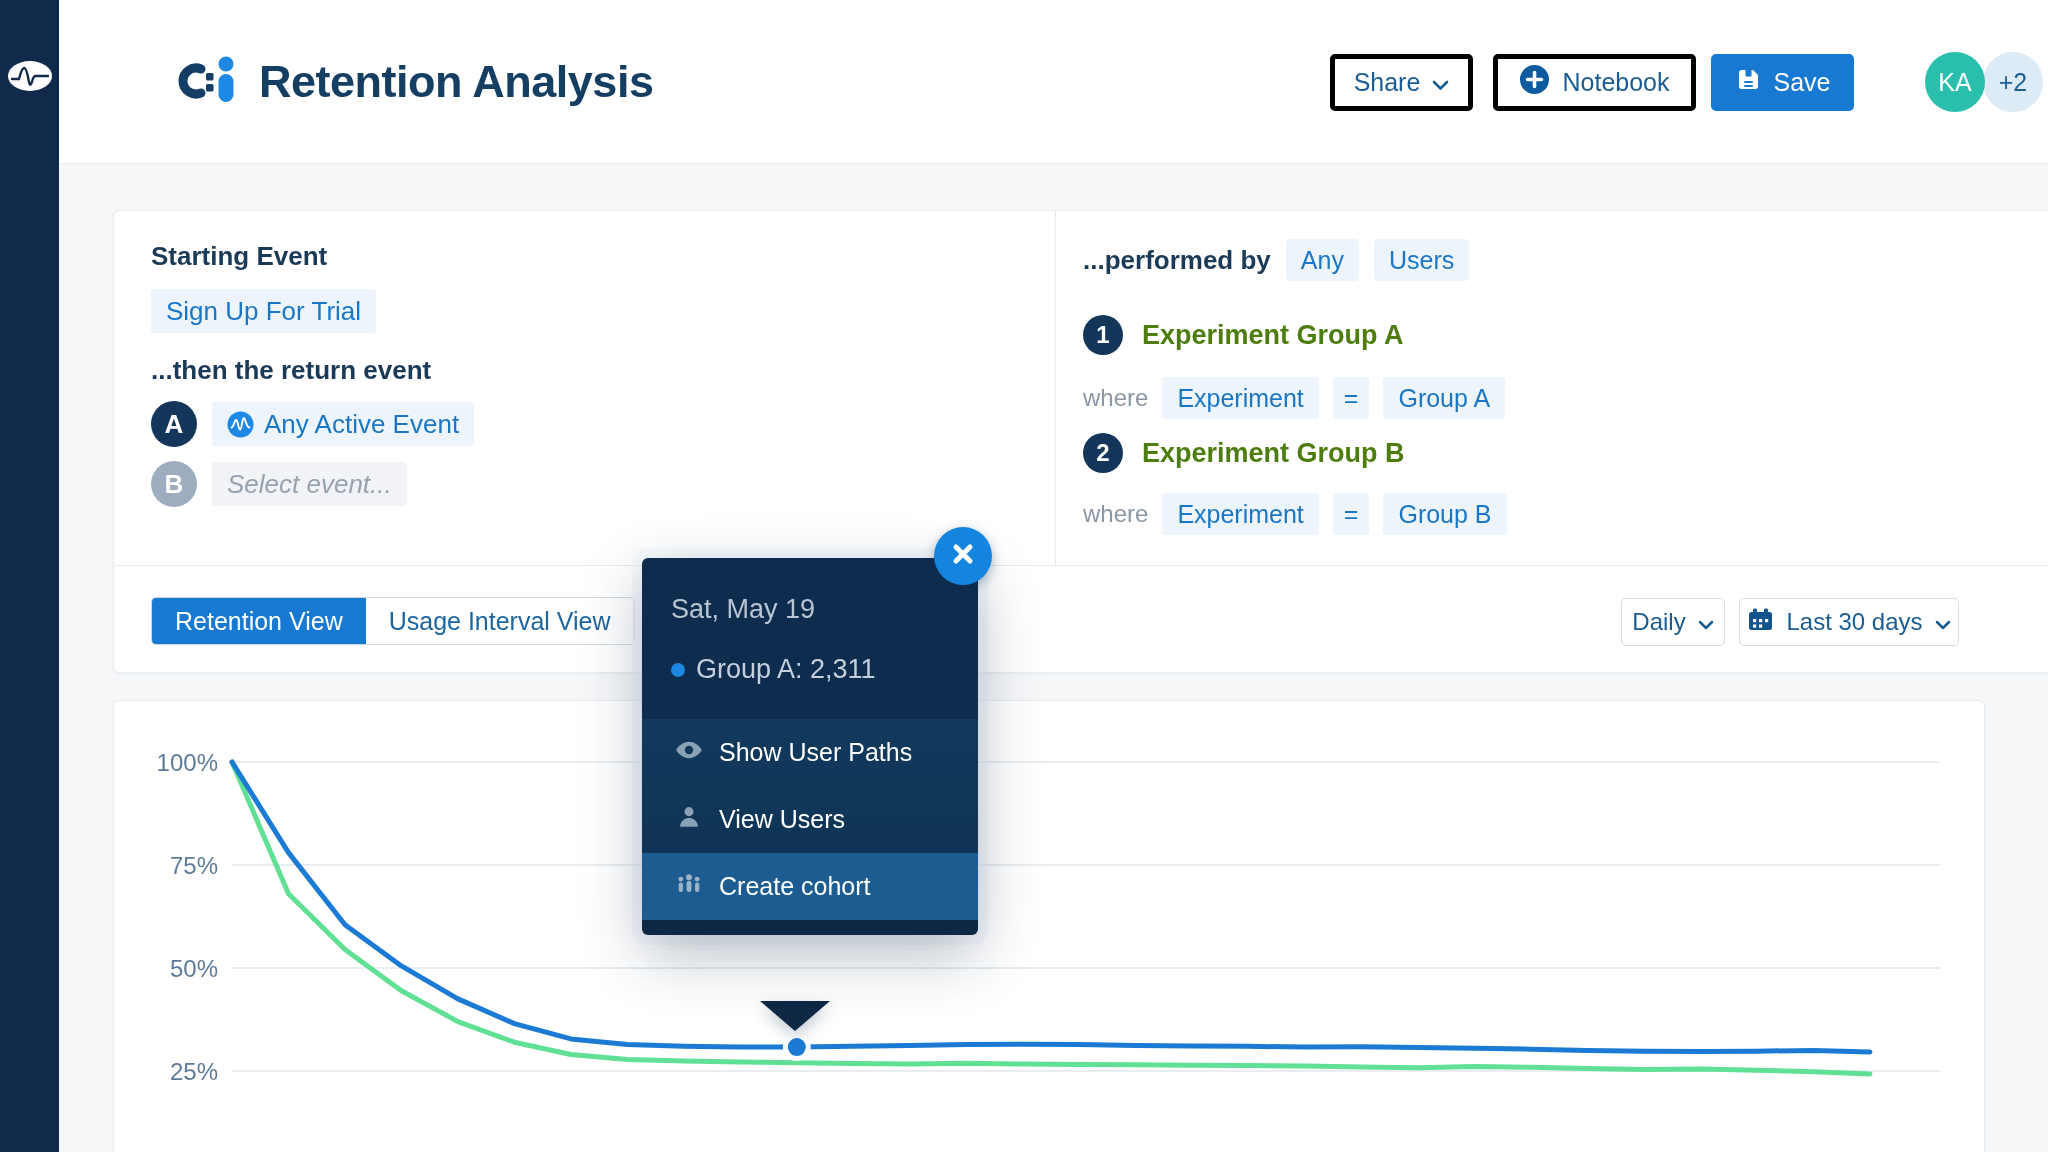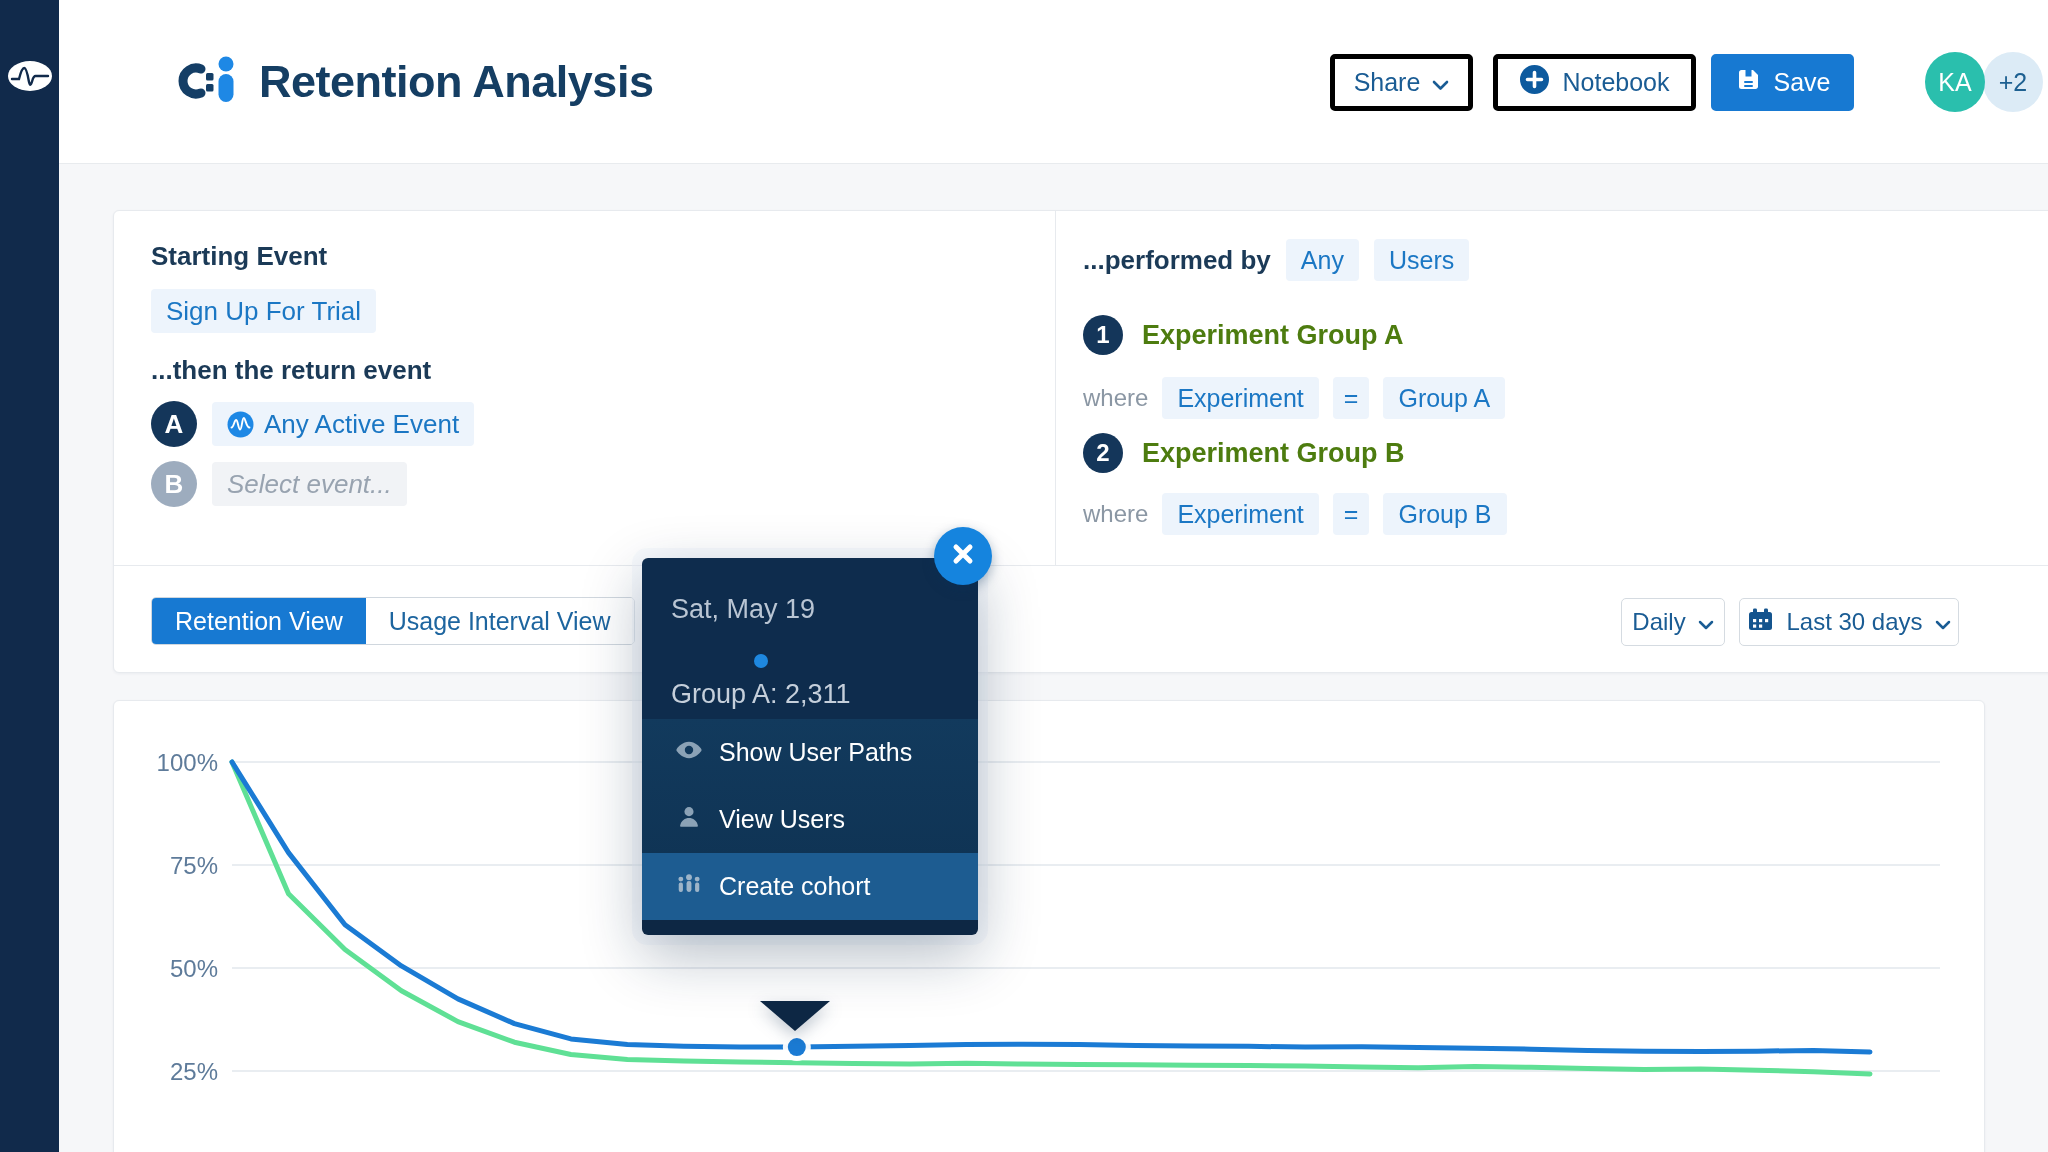--- a/index.html
+++ b/index.html
@@ -76,21 +76,21 @@
   
   .chart-svg{position:absolute;left:0;top:0;width:2048px;height:1152px;z-index:2;pointer-events:none;}
   .chart-svg text{font-family:"Liberation Sans", sans-serif;font-size:24px;fill:#5e7b9a;}
 
   
   .popup{position:absolute;left:627px;top:558px;width:336px;z-index:6;border-radius:6px;
          box-shadow:0 20px 60px rgba(13,40,70,0.30), 0 0 0 10px rgba(240,245,250,0.45);margin-left:15px;}
   .popup-header{height:161px;background:#0e2c4d;border-radius:6px 6px 0 0;position:relative;}
   .popup-date{position:absolute;left:29px;top:36px;font-size:27px;color:#b9c5d3;}
   .popup-series{position:absolute;left:29px;top:96px;display:flex;align-items:center;gap:11px;
-         font-size:27px;color:#c5cfdb;flex-direction:column;}
+         font-size:27px;color:#c5cfdb;}
   .series-dot{width:14px;height:14px;border-radius:50%;background:#1e88e0;flex:0 0 auto;}
   .popup-menu{background:linear-gradient(#123a5d,#0e3151);}
   .menu-item{height:67px;display:flex;align-items:center;gap:16px;padding-left:33px;cursor:pointer;
          color:#ffffff;font-size:25px;}
   .menu-item.highlighted{background:#1d5c91;}
   .menu-item svg{flex:0 0 auto;}
   .popup-footer{height:15px;background:#0d2744;border-radius:0 0 6px 6px;}
   .popup-arrow{position:absolute;left:760px;top:1001px;width:0;height:0;z-index:6;
          border-left:35px solid transparent;border-right:35px solid transparent;
          border-top:30px solid #0d2744;filter:drop-shadow(0 6px 8px rgba(13,40,70,0.25));}

